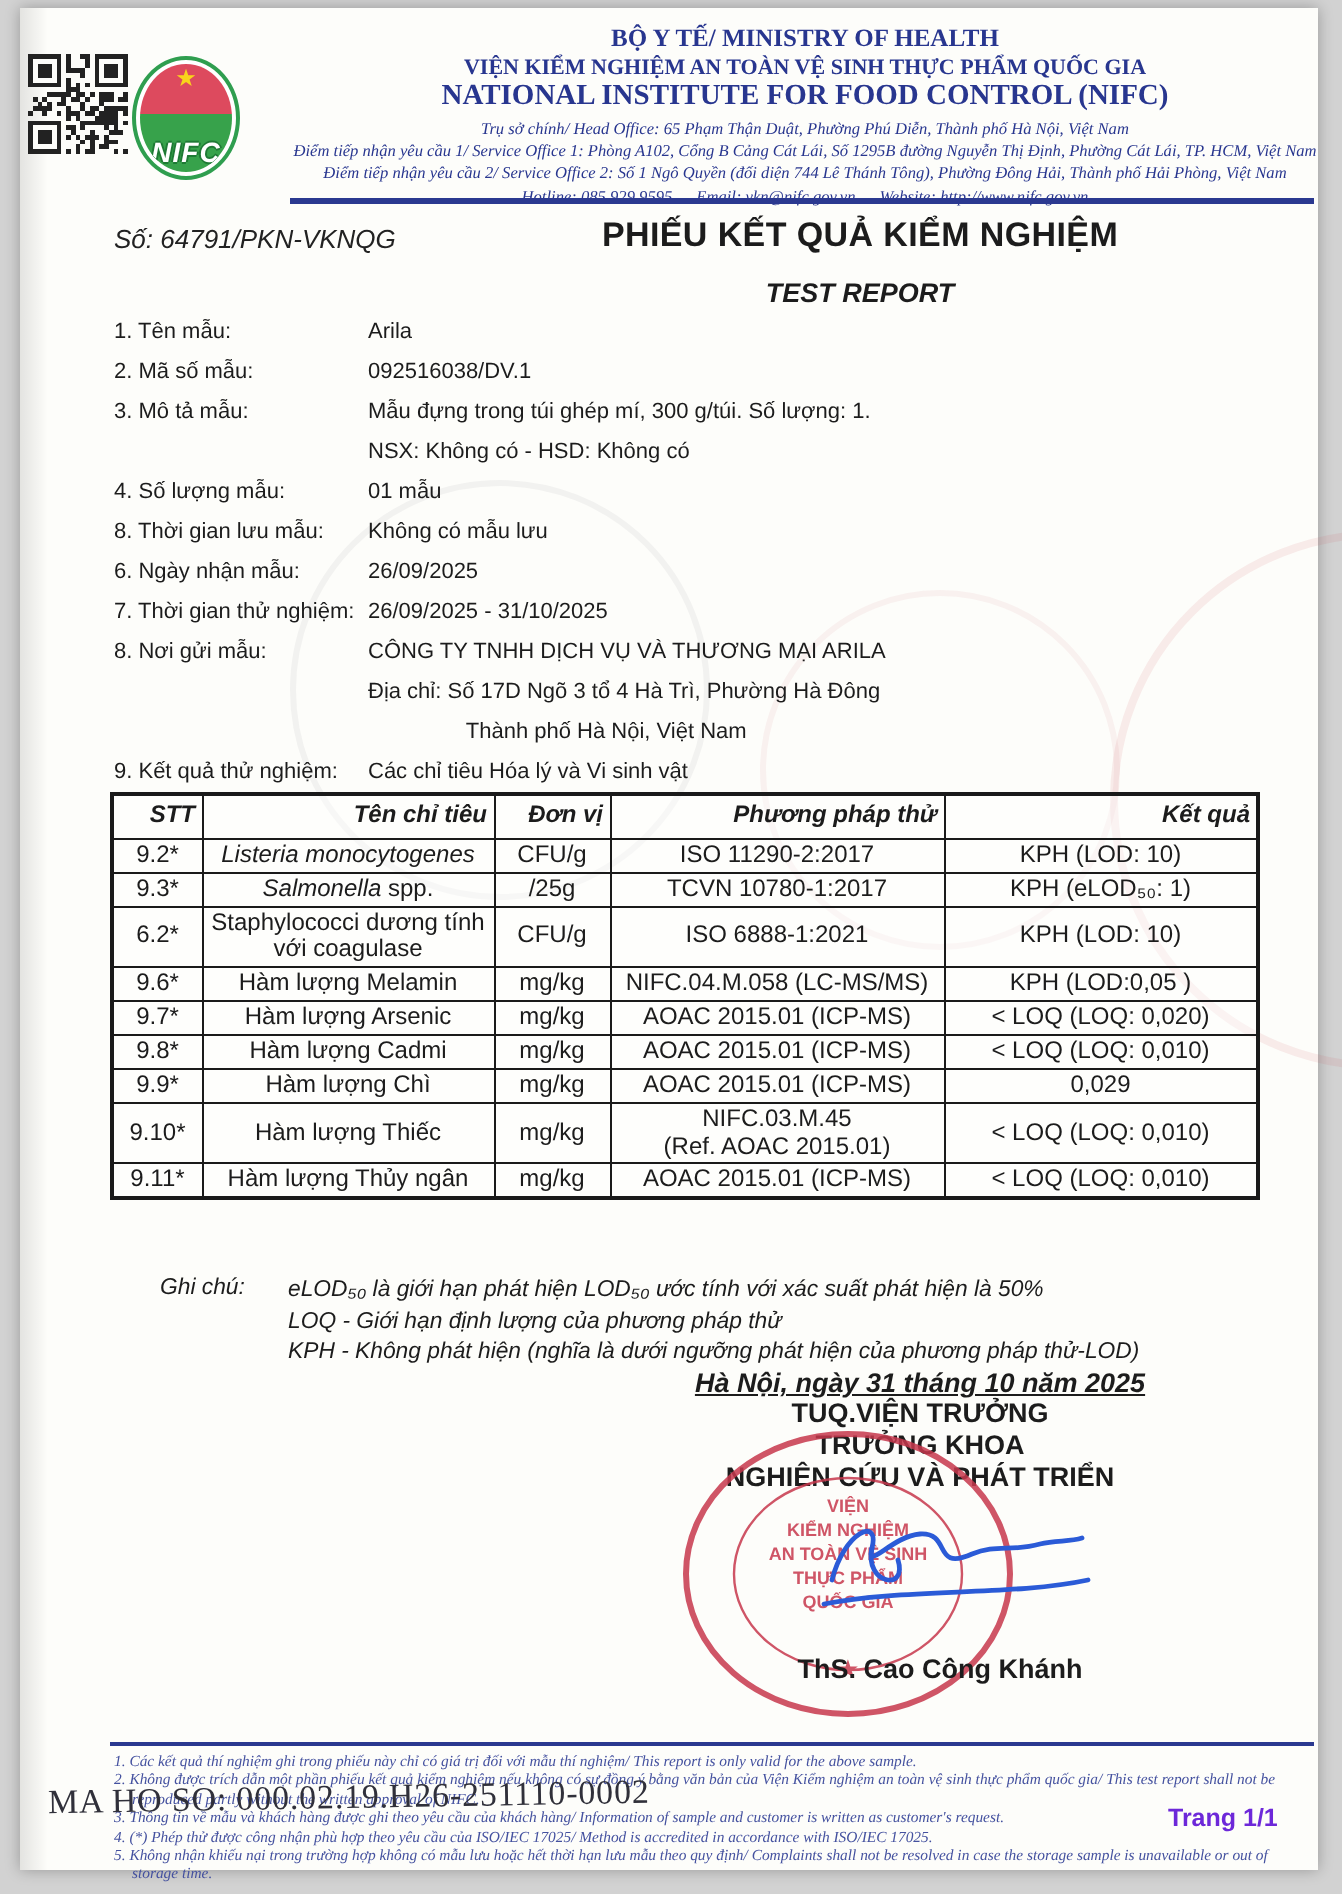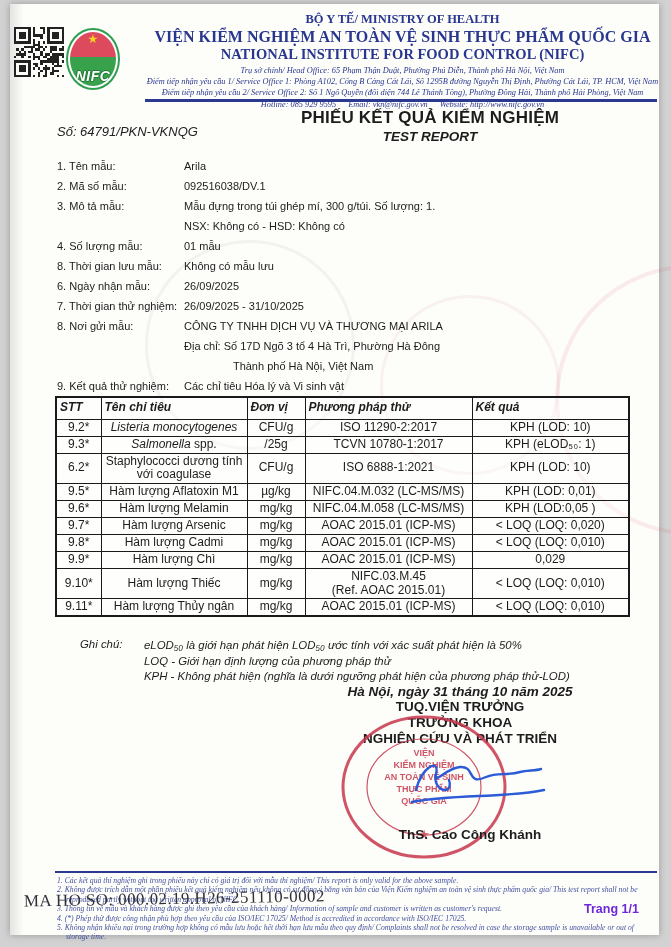--- a/index.html
+++ b/index.html
@@ -38,57 +38,57 @@
   .logo-text {
     position:absolute; left:0; right:0; top:36px; text-align:center;
     color:#fff; font-weight:bold; font-style:italic; font-size:14px; letter-spacing:.5px;
     text-shadow:-1px 0 #1f7a35, 1px 0 #1f7a35, 0 -1px #1f7a35, 0 1px #1f7a35;
   }
   .hdr {
     position:absolute; left:140px; top:12px; width:525px; text-align:center;
     font-family:"Liberation Serif","DejaVu Serif",serif; color:#28368f;
   }
   .hdr .ministry { font-weight:bold; font-size:12.5px; }
-  .hdr .inst-vi { font-weight:bold; font-size:16px; margin-top:1px; }
+  .hdr .inst-vi { font-weight:bold; font-size:11px; margin-top:1px; }
   .hdr .inst-en { font-weight:bold; font-size:14.5px; }
   .hdr .addr { font-style:italic; font-size:8.3px; margin-top:2px; line-height:1.35; }
   .hdr .contact { font-style:italic; font-size:8.3px; margin-top:1px; display:flex; justify-content:center; gap:12px; }
   .hdr-rule { position:absolute; left:145px; top:99px; width:512px; height:2.5px; background:#2b3990; }
 
   
-  .doc-number { position:absolute; left:57px; top:112px; font-style:italic; font-size:13px; color:#222;margin-top:12px; }
+  .doc-number { position:absolute; left:57px; top:112px; font-style:italic; font-size:13px; color:#222; }
   .doc-title { position:absolute; left:240px; top:108px; width:380px; text-align:center; }
   .doc-title .vi { font-weight:bold; font-size:17px; letter-spacing:.2px; }
-  .doc-title .en { font-weight:bold; font-style:italic; font-size:13.5px; margin-top:1px; }
+  .doc-title .en { font-weight:bold; font-style:italic; font-size:13.5px; margin-top:11px; }
 
   
   .info { position:absolute; left:57px; top:156px; width:575px; font-size:11px; }
   .info-row { display:flex; line-height:20px; }
   .info-label { width:127px; flex:0 0 127px; }
   .info-value { flex:1; white-space:pre-wrap; }
 
   
   table.results { position:absolute; left:55px; top:396px; border-collapse:collapse; table-layout:fixed; width:573px;
     font-size:12px; background:rgba(255,255,255,.4); }
   table.results th, table.results td { border:1px solid #1a1a1a; padding:1px 3px; line-height:1.14; }
   table.results { border:2px solid #1a1a1a; }
-  table.results th { font-style:italic; font-weight:bold; height:22px; text-align:left; }
+  table.results th { font-style:italic; font-weight:bold; height:22px; text-align:right; }
   table.results td { text-align:center; vertical-align:middle; height:17px; }
   td.c-name { text-align:left; padding-left:6px; }
   td.c-method, td.c-result { white-space:pre-line; }
 
   
   .notes { position:absolute; left:80px; top:638px; width:560px; font-size:11.4px; font-style:italic; }
   .notes-wrap { display:flex; }
   .notes-label { width:64px; flex:0 0 64px; }
   .notes-lines { flex:1; line-height:15.5px; }
 
   
   .sig-head { position:absolute; left:280px; top:684px; width:360px; text-align:center; }
-  .sig-date { font-weight:bold; font-style:italic; font-size:13.5px; }
+  .sig-date { font-weight:bold; font-style:italic; font-size:13.5px;text-decoration:underline; }
   .sig-title { font-weight:bold; font-size:13.5px; line-height:16px; }
   .stamp { position:absolute; left:338px; top:712px; width:172px; height:150px; opacity:.85; z-index:1; }
   .sig-scribble { position:absolute; left:402px; top:750px; width:150px; height:62px; z-index:2; }
   .signer { position:absolute; left:340px; top:827px; width:260px; text-align:center; font-weight:bold; font-size:13.5px; z-index:3; }
 
   
   .foot-rule { position:absolute; left:55px; top:871px; width:602px; height:2px; background:#2b3990; }
   .foot-notes { position:absolute; left:57px; top:876px; width:600px;
     font-family:"Liberation Serif","DejaVu Serif",serif; font-style:italic;
     font-size:7.7px; line-height:1.22; color:#44519f; }
@@ -360,27 +360,20 @@
       </tr>
 
       <tr>
         <td class="c-stt">6.2*</td>
         <td class="c-name"><i></i><span>Staphylococci dương tính với coagulase</span></td>
         <td class="c-unit">CFU/g</td>
         <td class="c-method">ISO 6888-1:2021</td>
         <td class="c-result">KPH (LOD: 10)</td>
       </tr>
 
-      <tr>
-        <td class="c-stt">9.5*</td>
-        <td class="c-name"><i></i><span>Hàm lượng Aflatoxin M1</span></td>
-        <td class="c-unit">µg/kg</td>
-        <td class="c-method">NIFC.04.M.032 (LC-MS/MS)</td>
-        <td class="c-result">KPH (LOD: 0,01)</td>
-      </tr>
 
       <tr>
         <td class="c-stt">9.6*</td>
         <td class="c-name"><i></i><span>Hàm lượng Melamin</span></td>
         <td class="c-unit">mg/kg</td>
         <td class="c-method">NIFC.04.M.058 (LC-MS/MS)</td>
         <td class="c-result">KPH (LOD:0,05 )</td>
       </tr>
 
       <tr>

